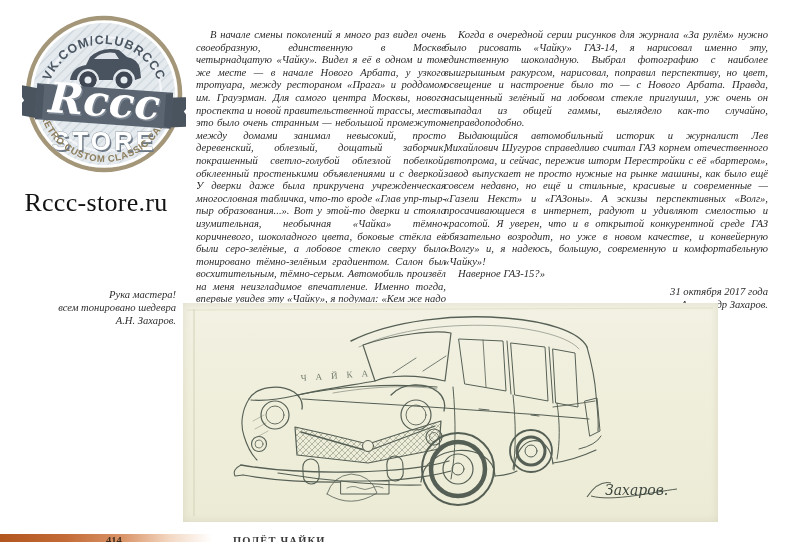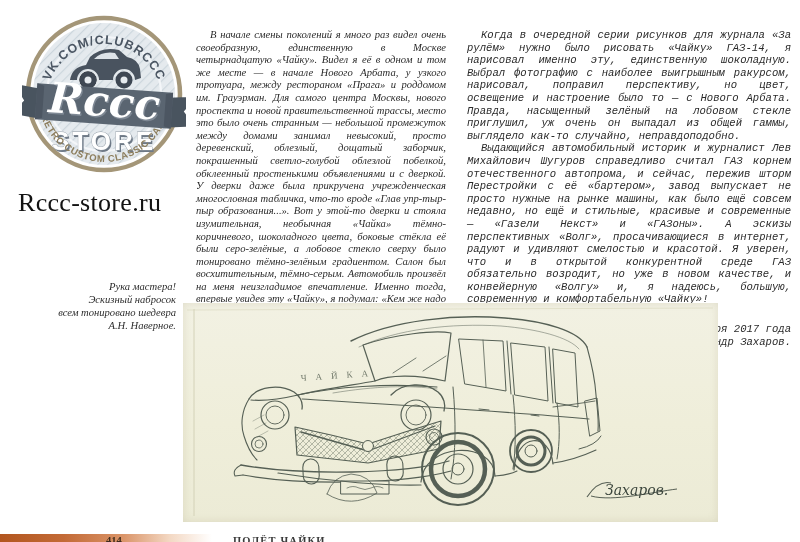--- a/index.html
+++ b/index.html
@@ -1,29 +1,29 @@
 <!DOCTYPE html>
 <html><head>
 <meta charset="utf-8">
 <style>
   html,body{margin:0;padding:0;background:#e9e9e9;}
   #page{position:relative;width:800px;height:542px;background:#ffffff;overflow:hidden;
         font-family:"Liberation Serif",serif;}
   
   .badge{position:absolute;left:22px;top:12px;width:164px;height:164px;}
-  .site-url{position:absolute;left:18px;top:188px;width:172px;text-align:left;
+  .site-url{position:absolute;left:10px;top:188px;width:172px;text-align:center;
             font-size:26px;color:#131313;letter-spacing:.3px;}
   
-  .caption{position:absolute;left:34px;top:280px;width:142px;text-align:right;
+  .caption{position:absolute;left:34px;top:288px;width:142px;text-align:right;
            font-style:italic;font-size:10.6px;line-height:13px;color:#2d2d2d;}
   
   .col{position:absolute;top:29px;font-style:italic;font-size:10.6px;line-height:12.6px;
        text-align:justify;color:#2a2a2a;}
   .col-left{left:196px;width:250px;}
-  .col-right{left:467px;width:324px;font-family:Liberation Mono, monospace;}
+  .col-right{left:444px;width:324px;}
   .col p{margin:0;text-indent:14px;}
   .signoff{margin-top:4px;text-align:right;font-style:italic;font-size:10.6px;
            line-height:13px;color:#2a2a2a;}
   
   .paper{position:absolute;left:183px;top:303px;width:535px;height:219px;
          background:linear-gradient(180deg,#f2f1e3 0%,#efeeda 55%,#ecebD6 100%);
          box-shadow:inset 0 0 8px rgba(140,130,90,.18);}
   .paper svg{display:block;}
   
   .footer-bar{position:absolute;left:0;top:534px;width:800px;height:14px;background:#fff;}
@@ -85,23 +85,22 @@
         <text x="83.5" y="105.5" text-anchor="middle" font-family="DejaVu Serif, serif" font-style="italic" font-weight="bold" font-size="42" fill="#7e8894">Rccc</text>
         <text x="82" y="104" text-anchor="middle" font-family="DejaVu Serif, serif" font-style="italic" font-weight="bold" font-size="42" fill="#ffffff">Rccc</text>
       </g>
     </svg>
   </div>
 
   <div class="site-url">Rccc-store.ru</div>
 
   <div class="caption">
     <div>Рука мастера!</div>
-    <div>Эскизный набросок</div>
     <div>всем тонировано шедевра</div>
-    <div>А.Н. Наверное.</div>
+    <div>А.Н. Захаров.</div>
   </div>
 
   <div class="col col-left">
     <p>В начале смены поколений я много раз видел очень своеобразную, единственную в Москве четырнадцатую «Чайку». Видел я её в одном и том же месте — в начале Нового Арбата, у узкого тротуара, между рестораном «Прага» и роддомом им. Грауэрман. Для самого центра Москвы, нового проспекта и новой правительственной трассы, место это было очень странным — небольшой промежуток между домами занимал невысокий, просто деревенский, облезлый, дощатый заборчик, покрашенный светло-голубой облезлой побелкой, обклеенный простенькими объявлениями и с дверкой. У дверки даже была прикручена учрежденческая многословная табличка, что-то вроде «Глав упр-тыр-пыр образования...». Вот у этой-то дверки и стояла изумительная, необычная «Чайка» тёмно-коричневого, шоколадного цвета, боковые стёкла её были серо-зелёные, а лобовое стекло сверху было тонировано тёмно-зелёным градиентом. Салон был восхитительным, тёмно-серым. Автомобиль произвёл на меня неизгладимое впечатление. Именно тогда, впервые увидев эту «Чайку», я подумал: «Кем же надо быть, что бы владеть такой красавицей?» Я мечтал о ней, мечтал несколько лет, как мечтали тогда о «Порше» или «Роллс-Ройсе», понимая всю несбыточность этой мечты.</p>
   </div>
 
   <div class="col col-right">
     <p>Когда в очередной серии рисунков для журнала «За рулём» нужно было рисовать «Чайку» ГАЗ-14, я нарисовал именно эту, единственную шоколадную. Выбрал фотографию с наиболее выигрышным ракурсом, нарисовал, поправил перспективу, но цвет, освещение и настроение было то — с Нового Арбата. Правда, насыщенный зелёный на лобовом стекле приглушил, уж очень он выпадал из общей гаммы, выглядело как-то случайно, неправдоподобно.</p>
     <p>Выдающийся автомобильный историк и журналист Лев Михайлович Шугуров справедливо считал ГАЗ корнем отечественного автопрома, и сейчас, пережив шторм Перестройки с её «бартером», завод выпускает не просто нужные на рынке машины, как было ещё совсем недавно, но ещё и стильные, красивые и современные — «Газели Некст» и «ГАЗоны». А эскизы перспективных «Волг», просачивающиеся в интернет, радуют и удивляют смелостью и красотой. Я уверен, что и в открытой конкурентной среде ГАЗ обязательно возродит, но уже в новом качестве, и конвейерную «Волгу» и, я надеюсь, большую, современную и комфортабельную «Чайку»!</p>
     <p>Наверное ГАЗ-15?»</p>

